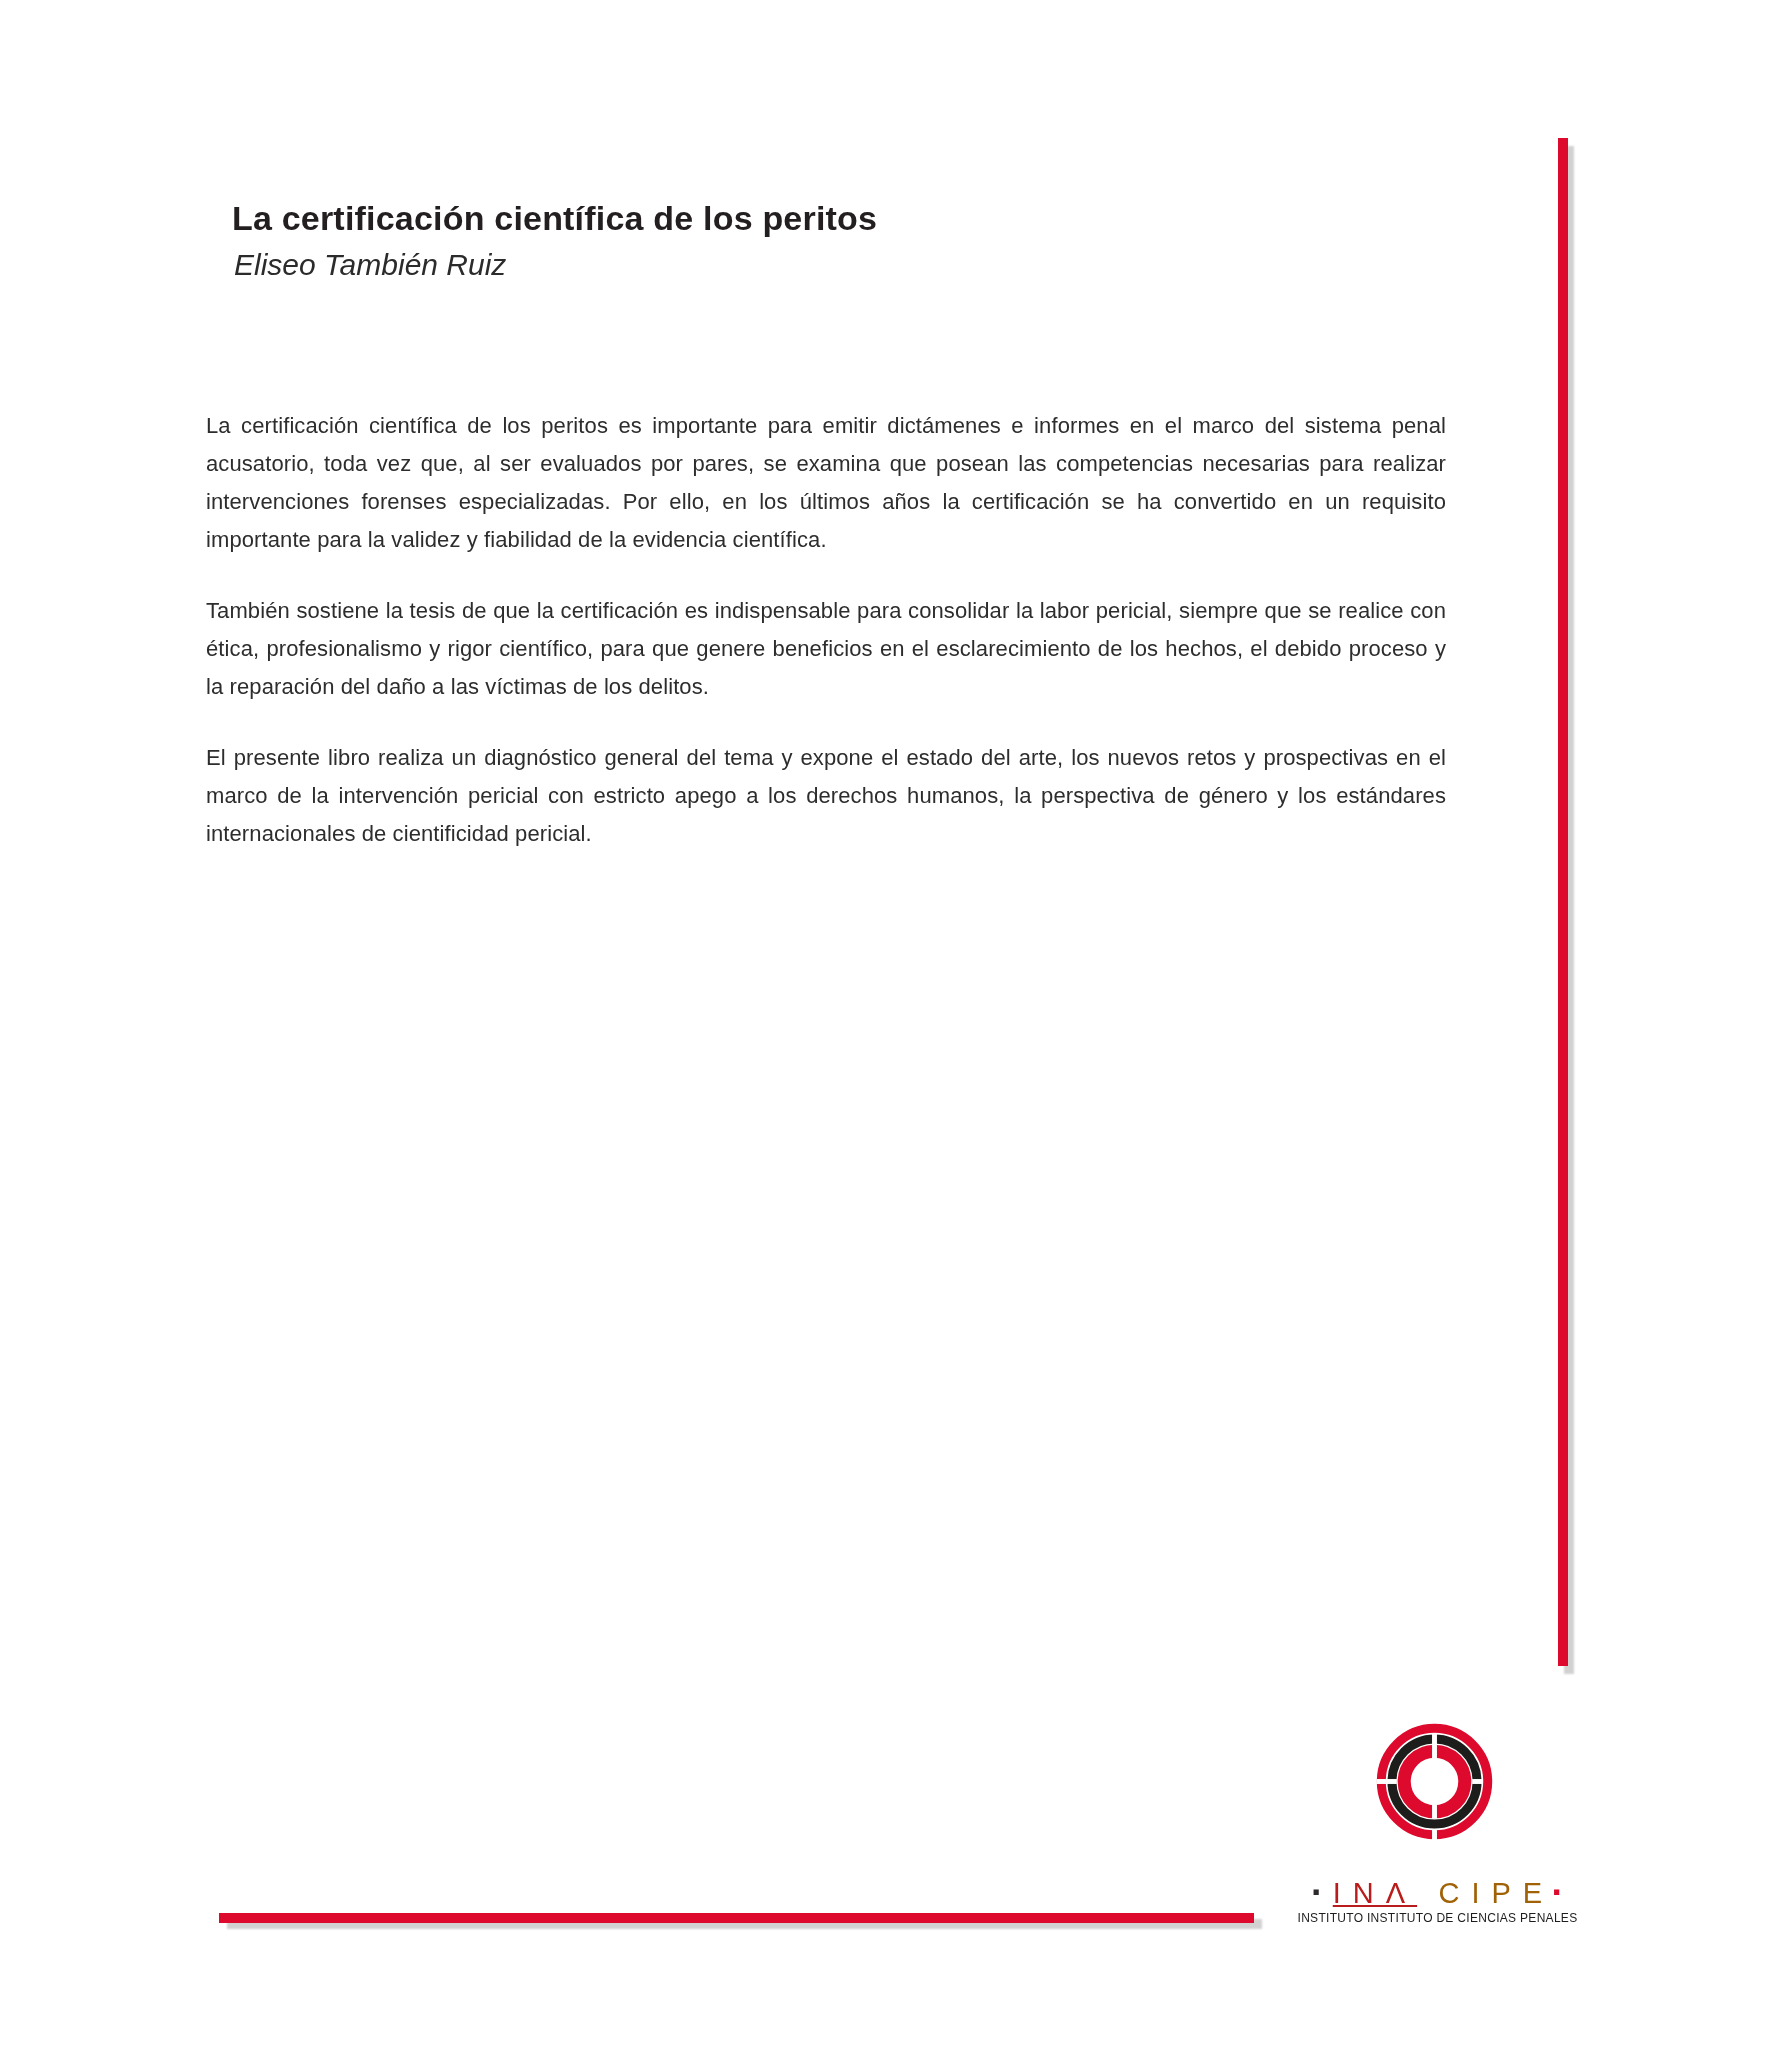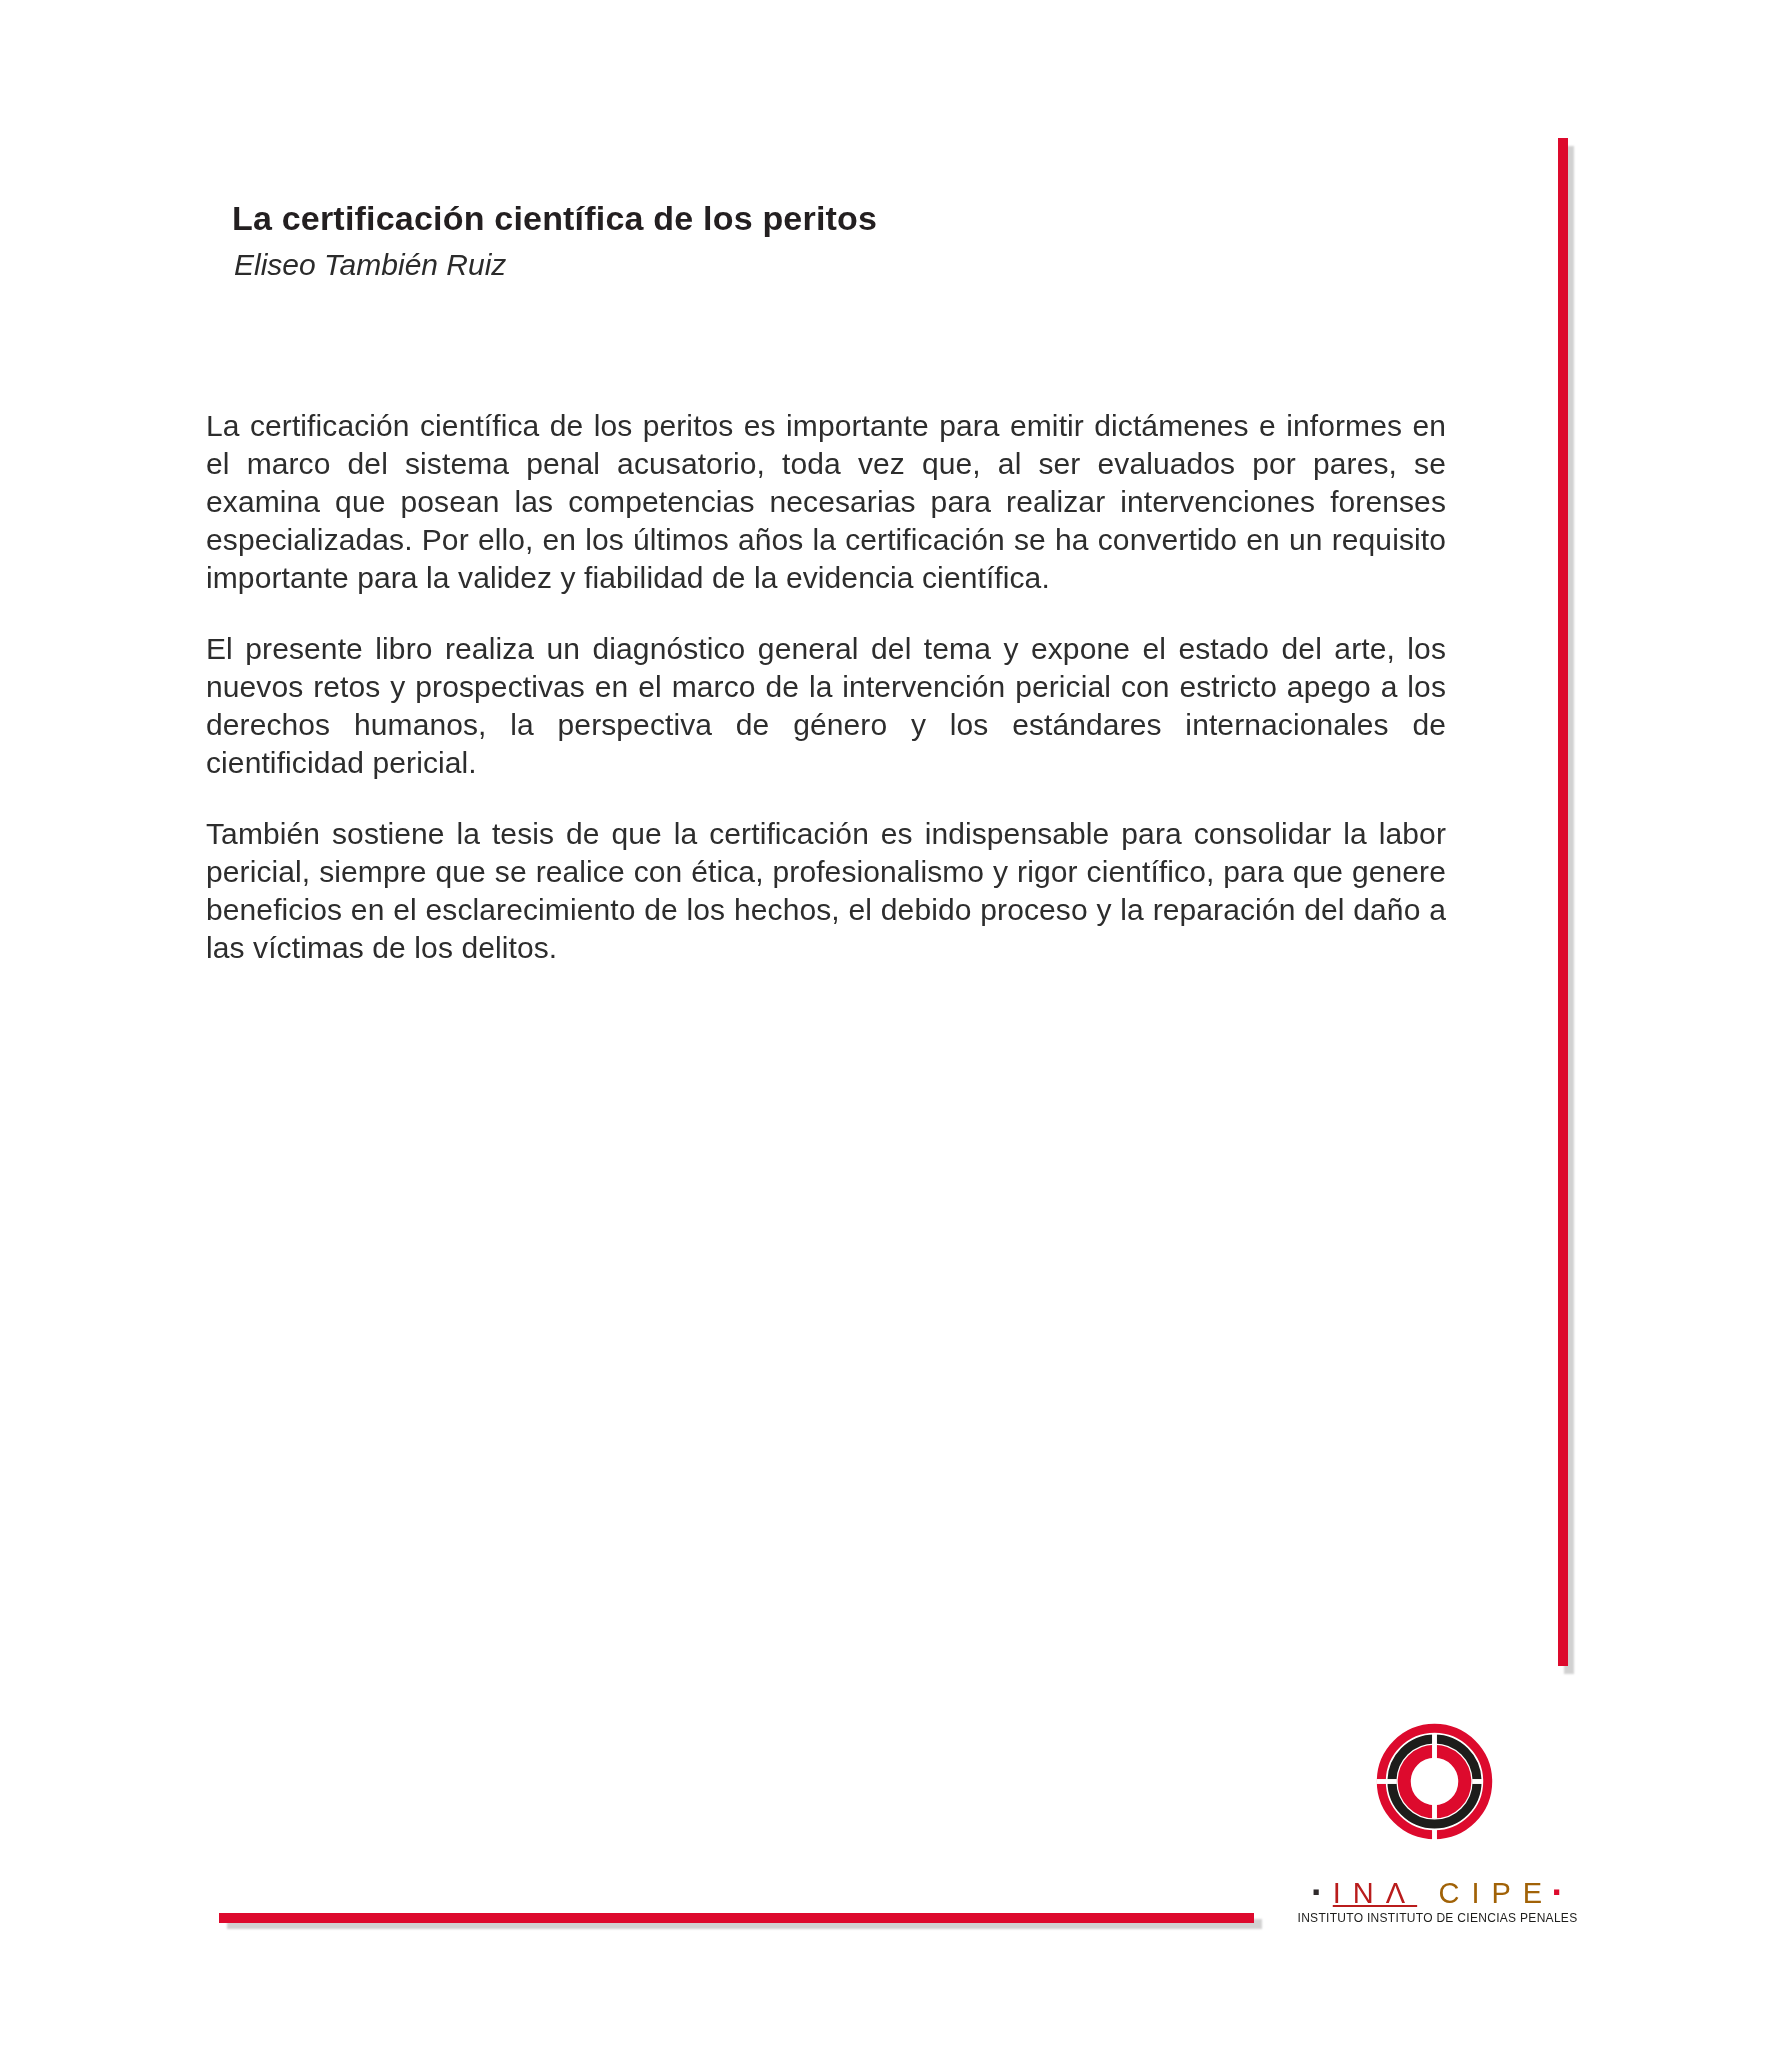--- a/index.html
+++ b/index.html
@@ -31,21 +31,21 @@
     line-height:1.1;
     font-style:italic;
     font-weight:400;
     color:#2b2b2b;
   }
   .doc-body{
     position:absolute;
     left:206px;
     top:407px;
     width:1240px;
-    font-size:30px;
+    font-size:22px;
     line-height:38px;
     text-align:justify;
     color:#2d2d2d;
     letter-spacing:0.1px;
   }
   .doc-body p{margin:0 0 33px 0;}
   .rule-vertical{
     position:absolute;
     left:1558px;
     top:138px;
@@ -107,22 +107,22 @@
 <body>
 
 <div class="page">
 
   <h1 class="doc-title">La certificación científica de los peritos</h1>
 
   <div class="doc-author">Eliseo También Ruiz</div>
 
   <div class="doc-body">
     <p>La certificación científica de los peritos es importante para emitir dictámenes e informes en el marco del sistema penal acusatorio, toda vez que, al ser evaluados por pares, se examina que posean las competencias necesarias para realizar intervenciones forenses especializadas. Por ello, en los últimos años la certificación se ha convertido en un requisito importante para la validez y fiabilidad de la evidencia científica.</p>
+    <p>También sostiene la tesis de que la certificación es indispensable para consolidar la labor pericial, siempre que se realice con ética, profesionalismo y rigor científico, para que genere beneficios en el esclarecimiento de los hechos, el debido proceso y la reparación del daño a las víctimas de los delitos.</p>
     <p>El presente libro realiza un diagnóstico general del tema y expone el estado del arte, los nuevos retos y prospectivas en el marco de la intervención pericial con estricto apego a los derechos humanos, la perspectiva de género y los estándares internacionales de cientificidad pericial.</p>
-    <p>También sostiene la tesis de que la certificación es indispensable para consolidar la labor pericial, siempre que se realice con ética, profesionalismo y rigor científico, para que genere beneficios en el esclarecimiento de los hechos, el debido proceso y la reparación del daño a las víctimas de los delitos.</p>
   </div>
 
   <div class="rule-vertical"></div>
 
   <div class="rule-horizontal"></div>
 
   <svg class="logo-mark" viewBox="0 0 160 160" width="131" height="131" aria-hidden="true">
 
     <circle cx="80" cy="80" r="65" fill="none" stroke="#dd0a2d" stroke-width="11"></circle>
 

